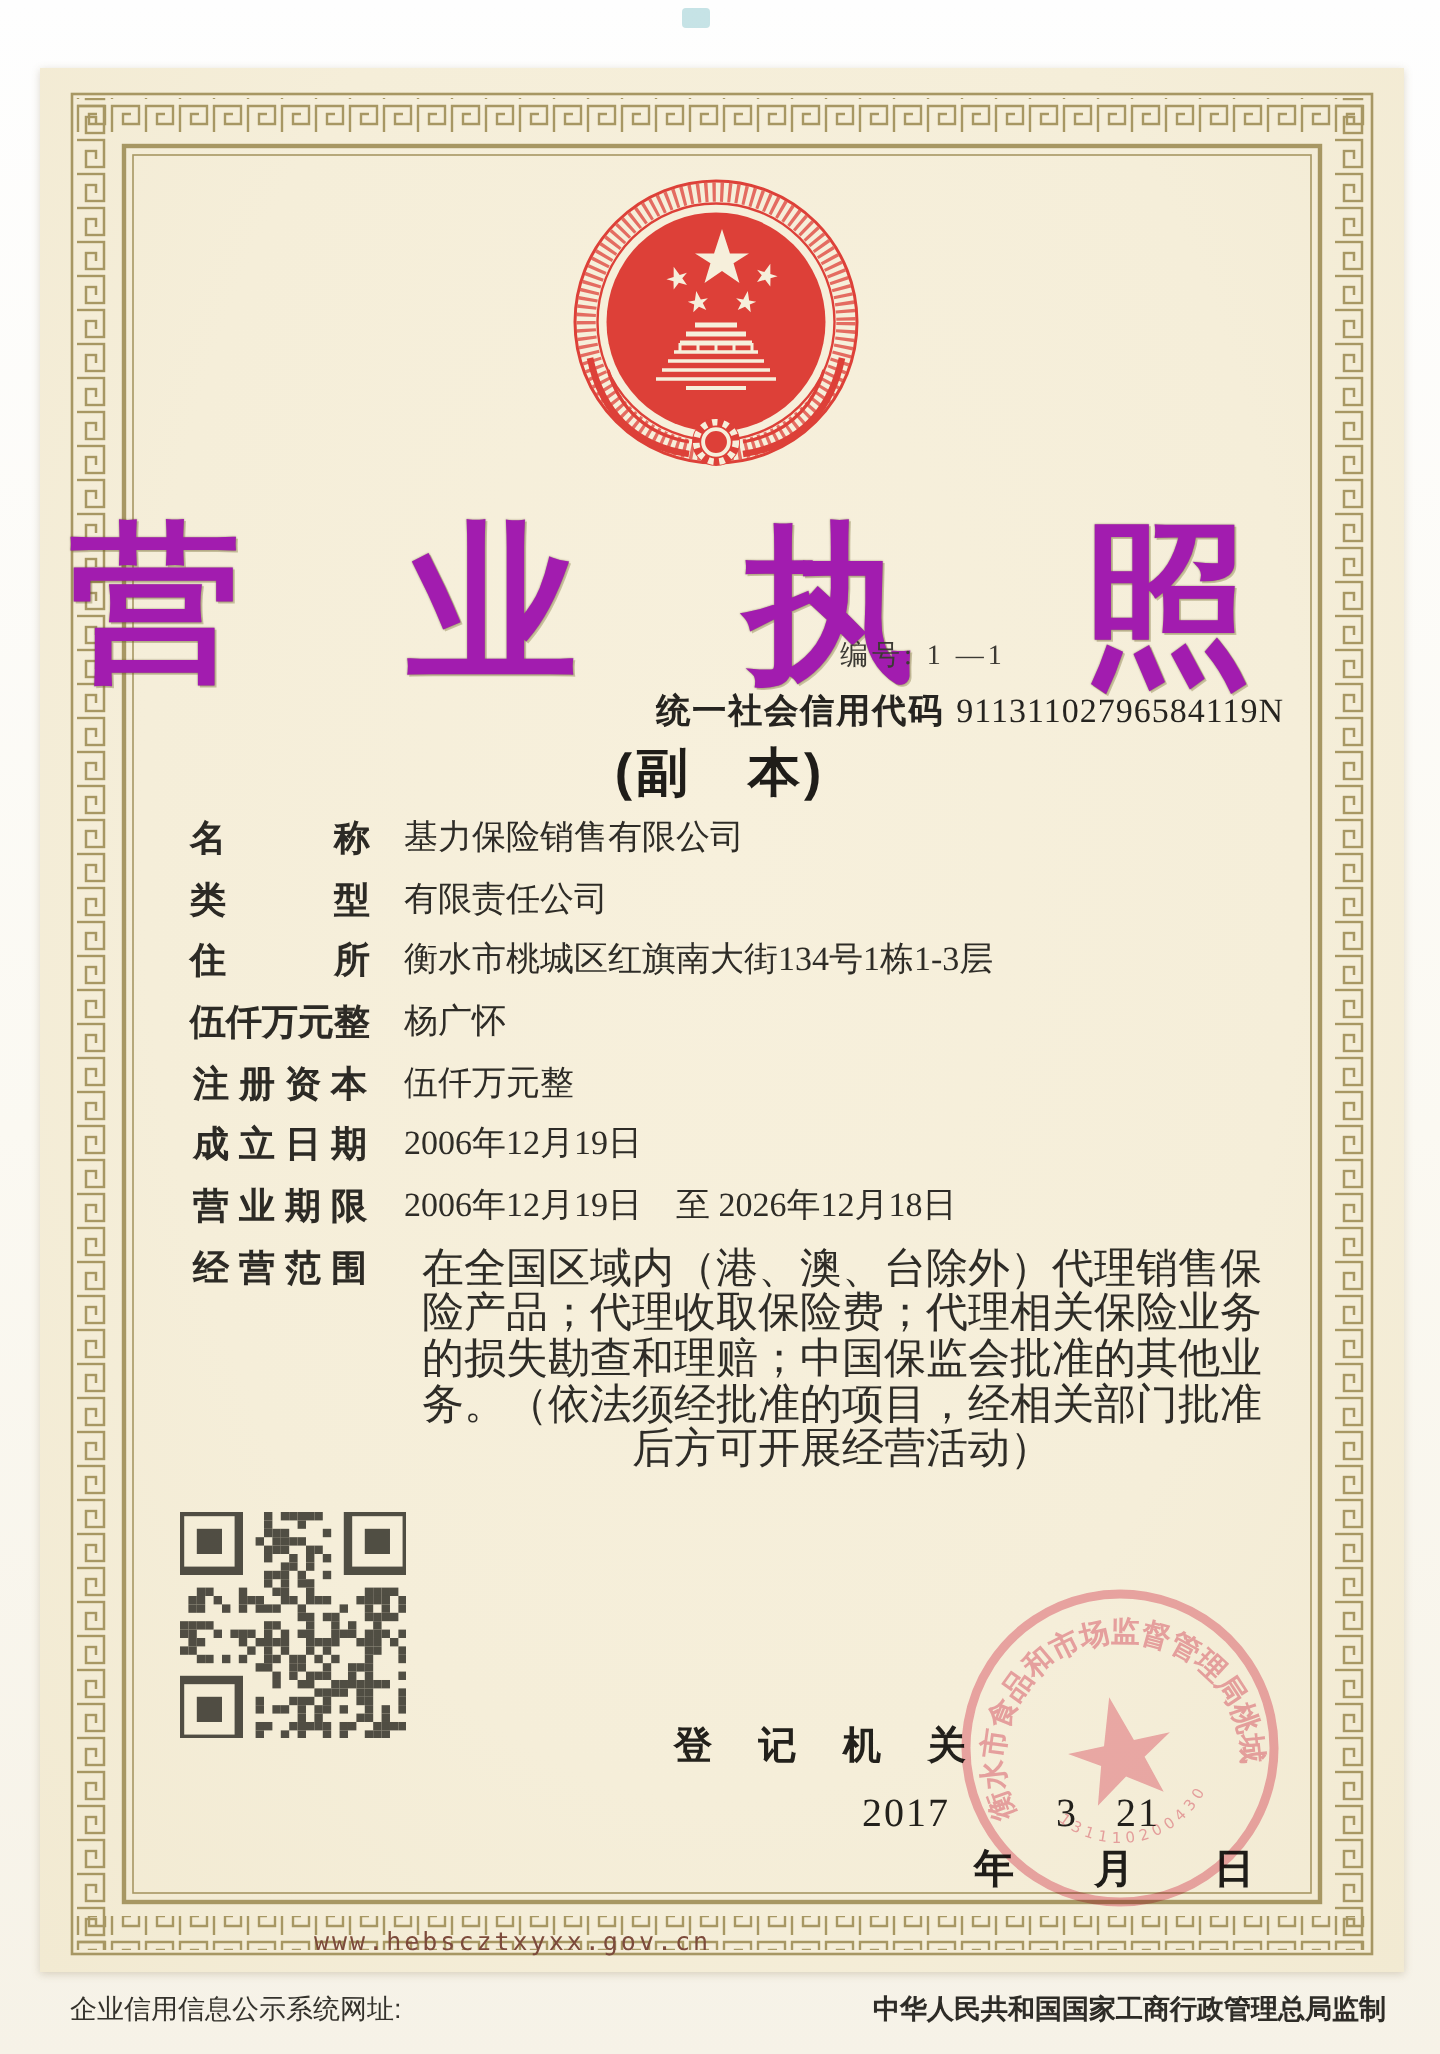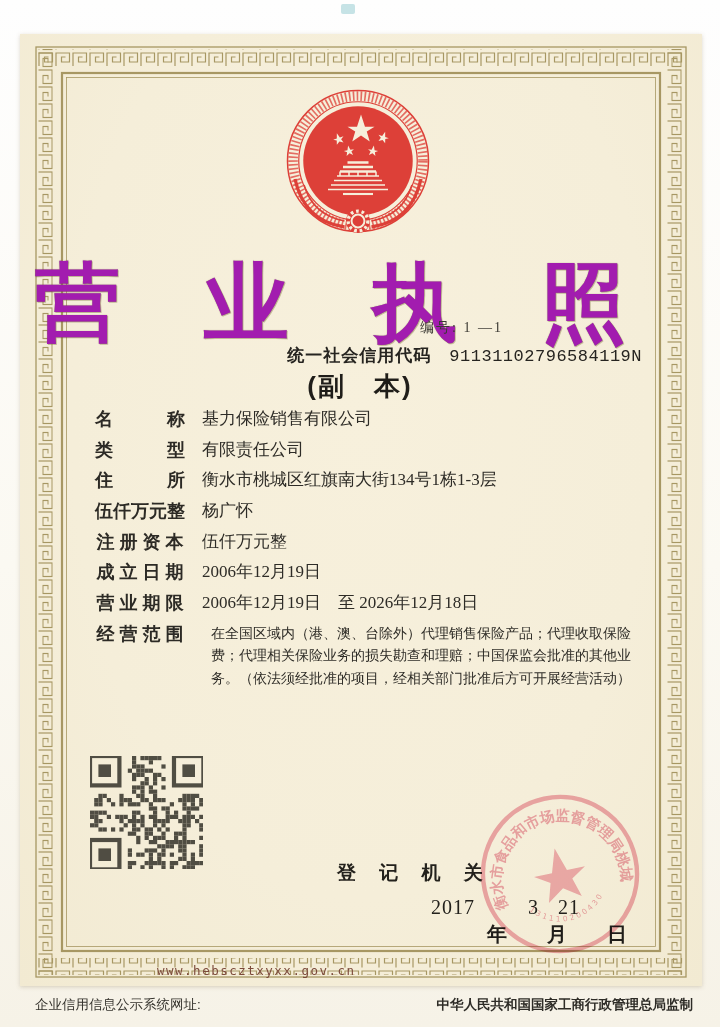--- a/index.html
+++ b/index.html
@@ -33,38 +33,38 @@
   }
   .serial{
     position:absolute;left:420px;top:319px;
     font-size:14px;color:#3c3a34;letter-spacing:2px;
   }
   .credit-line{
     position:absolute;top:344px;right:78px;white-space:nowrap;
     font-size:17px;color:#262420;
   }
   .credit-line .lbl{font-family:"Liberation Sans","DejaVu Sans",sans-serif;font-weight:700;letter-spacing:1px;}
-  .credit-line .code{font-family:Liberation Mono, monospace;margin-left:18px;letter-spacing:.5px;}
+  .credit-line .code{font-family:Liberation Serif, serif;margin-left:6px;letter-spacing:.5px;}
   .copy-label{
     position:absolute;left:0;top:369px;width:720px;text-align:center;
     font-family:"Liberation Sans","DejaVu Sans",sans-serif;
     font-size:26px;font-weight:800;color:#1f1d19;letter-spacing:2px;
   }
   .fields{position:absolute;left:88px;top:408px;width:566px;}
   .row{display:flex;align-items:flex-start;min-height:30.7px;text-align:center;}
   .row .label{
     flex:0 0 104px;
     font-family:"Liberation Sans","DejaVu Sans",sans-serif;
     font-weight:700;font-size:18px;color:#2c2a25;line-height:22px;
   }
   .row .value{
     margin-left:10px;font-size:17px;color:#2e2c27;line-height:22px;
     max-width:438px;
   }
-  .row.scope .value{font-size:14px;line-height:22.6px;}
+  .row.scope .value{font-size:21px;line-height:22.6px;}
   .qr{position:absolute;left:90px;top:756px;width:114px;height:114px;opacity:.88;}
   .reg-label{
     position:absolute;left:337px;top:860px;
     font-family:"Liberation Sans","DejaVu Sans",sans-serif;
     font-weight:700;font-size:19px;letter-spacing:9px;color:#23211c;text-align:right;
   }
   .date-num{position:absolute;top:896px;font-size:20px;color:#23211c;letter-spacing:1px;}
   .date-unit{
     position:absolute;top:921px;font-size:20px;font-weight:700;color:#1f1d19;
     font-family:"Liberation Sans","DejaVu Sans",sans-serif;

